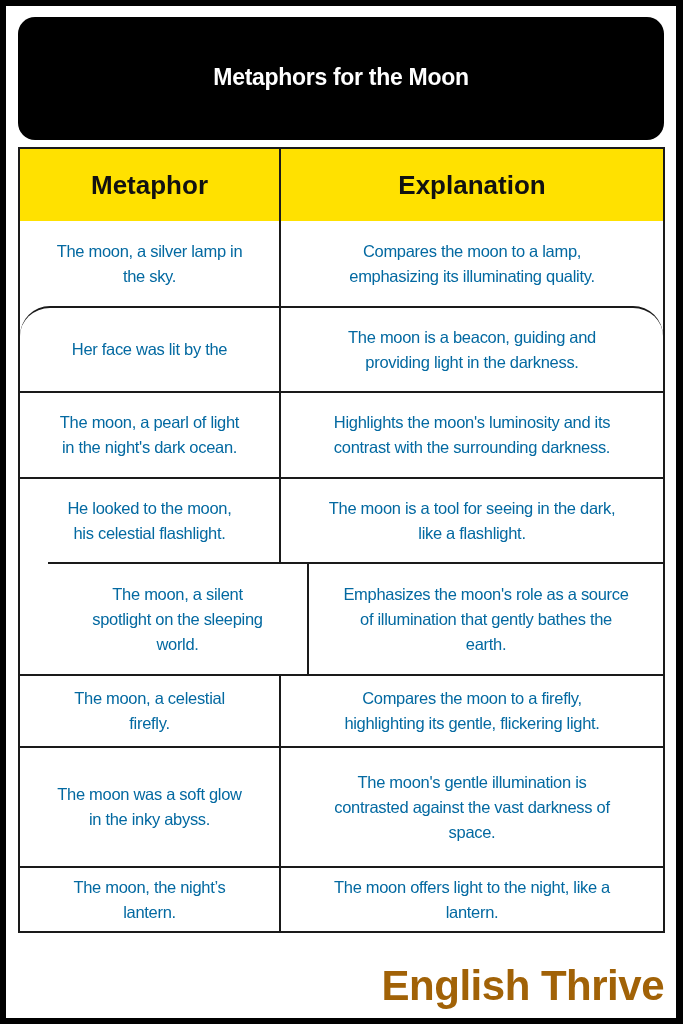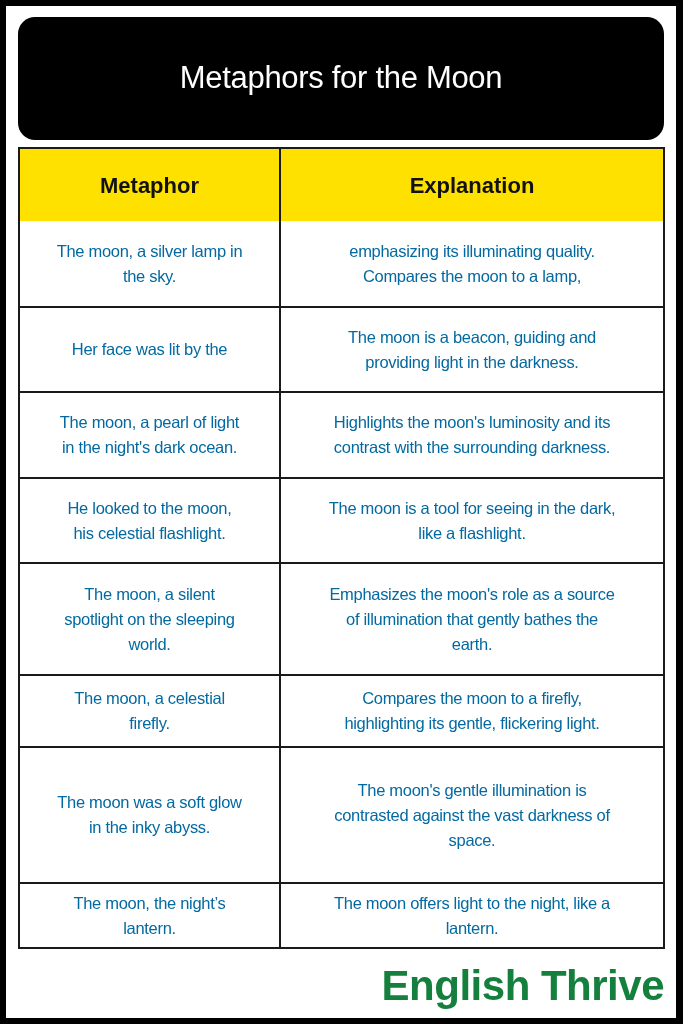--- a/index.html
+++ b/index.html
@@ -11,44 +11,44 @@
   .page {
     position: absolute; left: 6px; top: 6px; width: 670px; height: 1012px;
     background: #fff;
   }
   .title-box {
     position: absolute; left: 12px; top: 11px; width: 646px; height: 123px;
     background: #000; border-radius: 17px;
     display: flex; align-items: center; justify-content: center;
   }
   .title {
-    color: #fff; font-weight: normal; font-size: 31px; letter-spacing: -0.3px;
+    color: #fff; font-weight: bold; font-size: 23px; letter-spacing: -0.3px;
     margin-top: -2px;
   }
   .table {
     position: absolute; left: 12px; top: 141px; width: 647px;
     border: 2px solid #1a1a1a; box-sizing: border-box;
   }
   .row {
     display: flex; border-top: 2px solid #1a1a1a; box-sizing: border-box;
   }
   .row:first-child { border-top: none; }
   .cell {
     display: flex; flex-direction: column; align-items: center; justify-content: center;
     text-align: center; box-sizing: border-box; color: #0369a1;
     font-size: 16.5px; line-height: 25px; letter-spacing: -0.3px;
   }
   .cell.c1 { width: 261px; border-right: 2px solid #1a1a1a; }
   .cell.c2 { flex: 1; }
   .row.header { background: #ffe100; height: 72px; }
-  .row.header .cell { font-weight: bold; font-size: 22px; color: #111; letter-spacing: 0; }
+  .row.header .cell { font-weight: bold; font-size: 26px; color: #111; letter-spacing: 0; }
   .line { display: block; white-space: nowrap; }
   .brand {
     position: absolute; right: 12px; top: 955px;
-    font-weight: bold; font-size: 42px; color: #15803d; letter-spacing: -0.5px;
+    font-weight: bold; font-size: 42px; color: #a16207; letter-spacing: -0.5px;
     line-height: 50px;
   }
 </style>
 </head>
 <body>
 
 <div class="page">
   <div class="title-box">
     <div class="title">Metaphors for the Moon</div>
   </div>
@@ -58,25 +58,25 @@
       <div class="cell c1">Metaphor</div>
       <div class="cell c2">Explanation</div>
     </div>
     <div id="rows">
         <div class="row" style="height: 85px;">
           <div class="cell c1">
             <span class="line">The moon, a silver lamp in</span>
             <span class="line">the sky.</span>
           </div>
           <div class="cell c2">
+            <span class="line">Compares the moon to a lamp,</span>
             <span class="line">emphasizing its illuminating quality.</span>
-            <span class="line">Compares the moon to a lamp,</span>
           </div>
         </div>
-        <div class="row" style="height: 85px;">
+        <div class="row" style="height: 85px; border-radius: 30px;">
           <div class="cell c1">
             <span class="line">Her face was lit by the</span>
           </div>
           <div class="cell c2">
             <span class="line">The moon is a beacon, guiding and</span>
             <span class="line">providing light in the darkness.</span>
           </div>
         </div>
         <div class="row" style="height: 86px;">
           <div class="cell c1">
@@ -91,21 +91,21 @@
         <div class="row" style="height: 85px;">
           <div class="cell c1">
             <span class="line">He looked to the moon,</span>
             <span class="line">his celestial flashlight.</span>
           </div>
           <div class="cell c2">
             <span class="line">The moon is a tool for seeing in the dark,</span>
             <span class="line">like a flashlight.</span>
           </div>
         </div>
-        <div class="row" style="height: 112px;">
+        <div class="row" style="height: 112px; margin-left: 28px;">
           <div class="cell c1">
             <span class="line">The moon, a silent</span>
             <span class="line">spotlight on the sleeping</span>
             <span class="line">world.</span>
           </div>
           <div class="cell c2">
             <span class="line">Emphasizes the moon's role as a source</span>
             <span class="line">of illumination that gently bathes the</span>
             <span class="line">earth.</span>
           </div>
@@ -113,21 +113,21 @@
         <div class="row" style="height: 72px;">
           <div class="cell c1">
             <span class="line">The moon, a celestial</span>
             <span class="line">firefly.</span>
           </div>
           <div class="cell c2">
             <span class="line">Compares the moon to a firefly,</span>
             <span class="line">highlighting its gentle, flickering light.</span>
           </div>
         </div>
-        <div class="row" style="height: 136px;">
+        <div class="row" style="height: 120px;">
           <div class="cell c1">
             <span class="line">The moon was a soft glow</span>
             <span class="line">in the inky abyss.</span>
           </div>
           <div class="cell c2">
             <span class="line">The moon's gentle illumination is</span>
             <span class="line">contrasted against the vast darkness of</span>
             <span class="line">space.</span>
           </div>
         </div>

